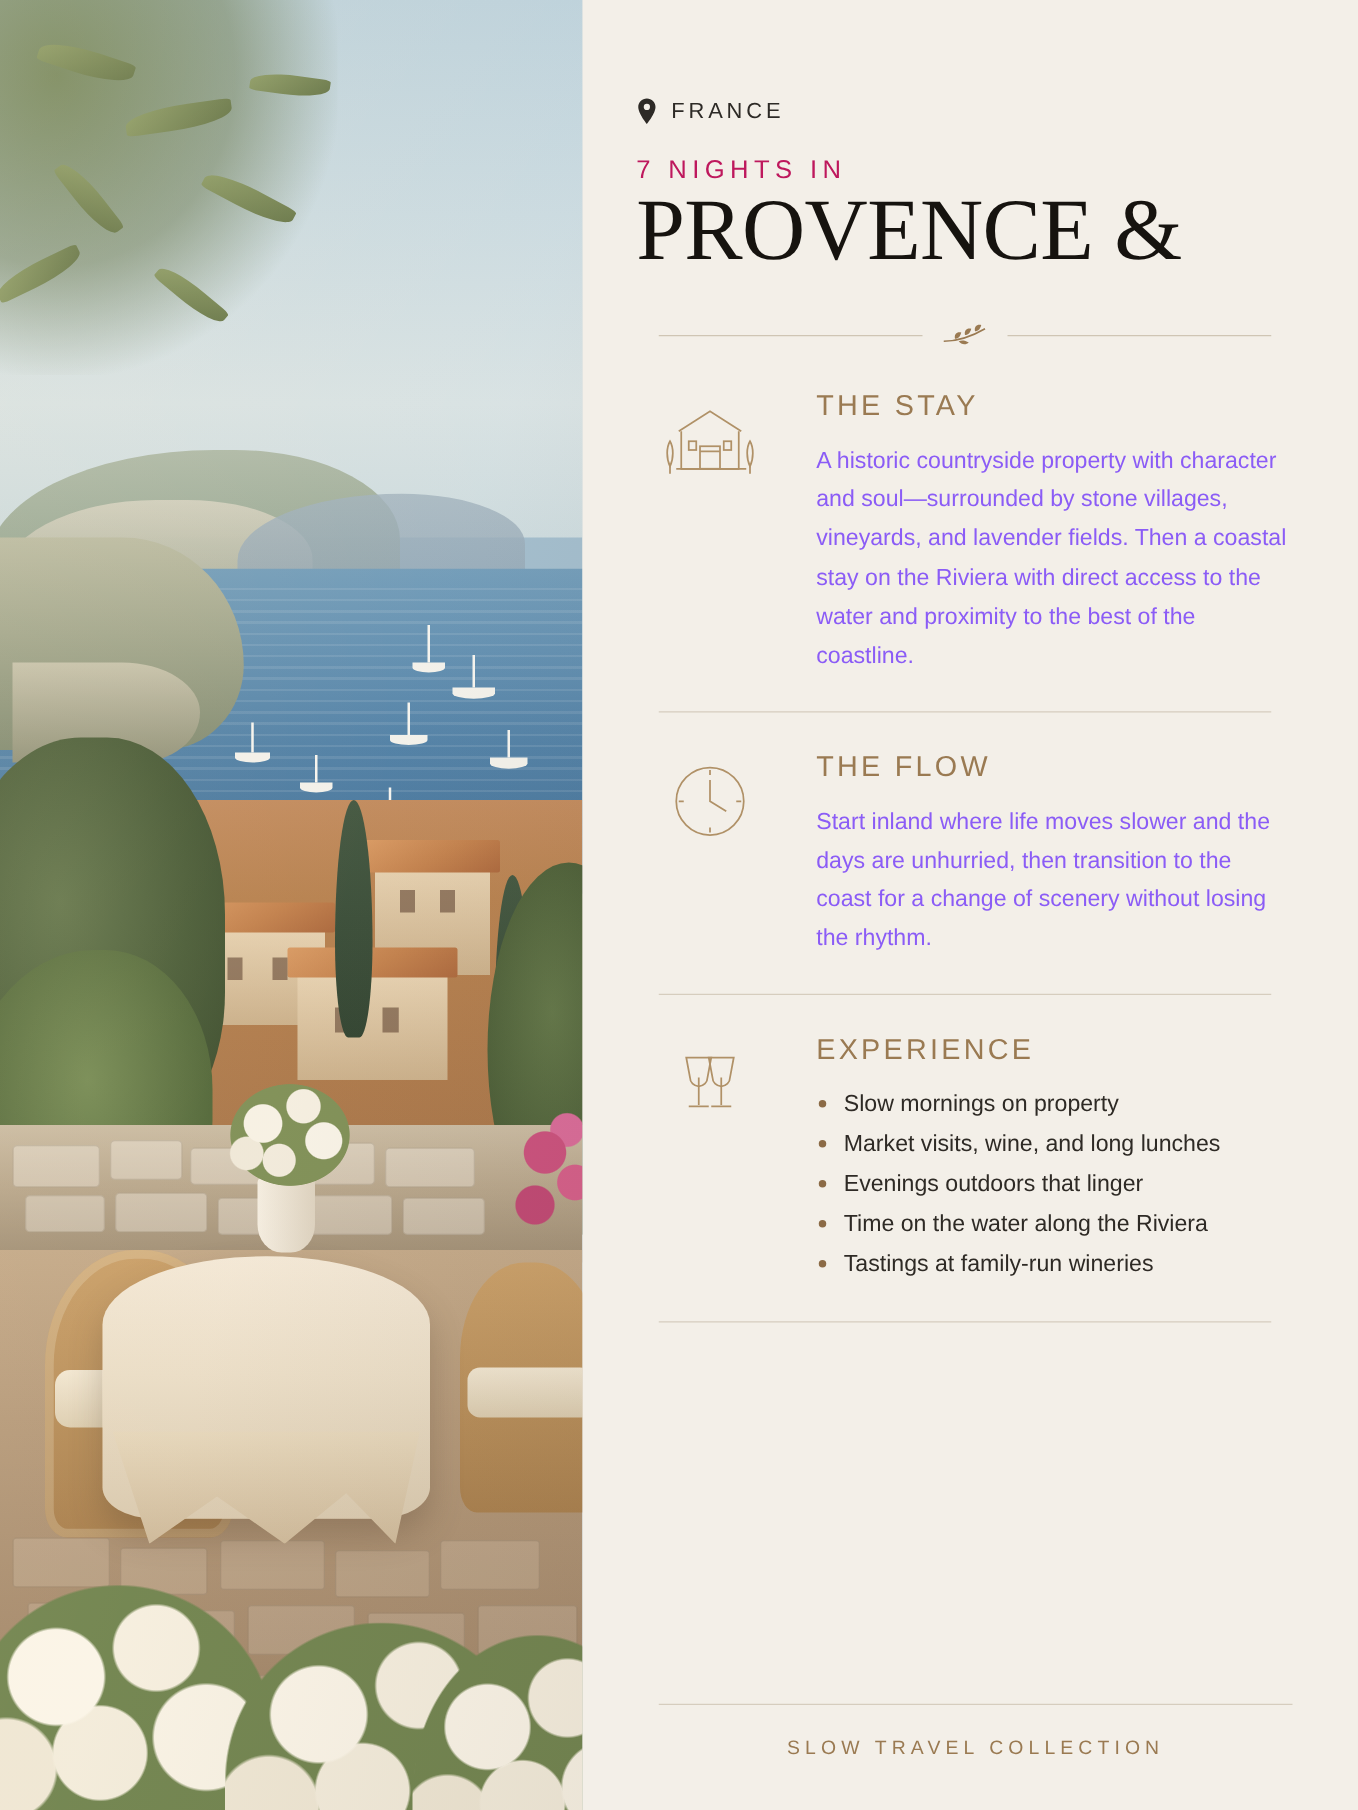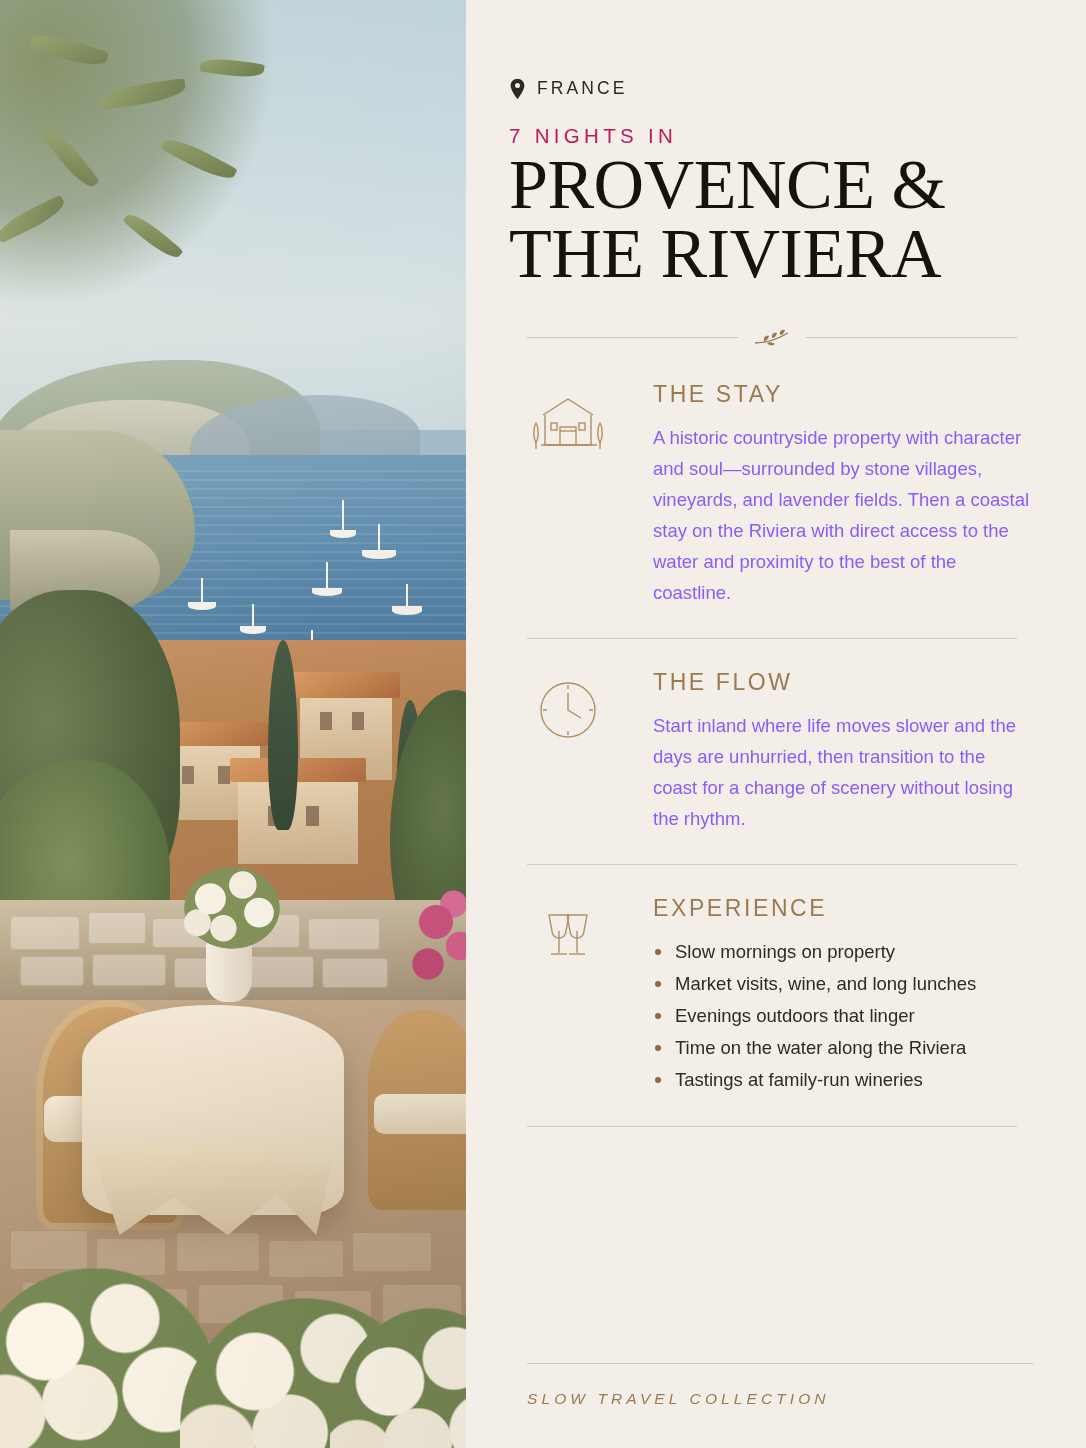--- a/index.html
+++ b/index.html
@@ -298,21 +298,21 @@
 
   .invest-line {
     font-size: 18.5px; line-height: 1.48; color: #2E2A25;
   }
 
   .footer {
     position: absolute; left: 61px; right: 52px; bottom: 40px;
   }
   .footer .ln { height: 1px; background: #D6CDBE; margin-bottom: 26px; }
   .footer-text {
-    font-size: 15.5px; letter-spacing: 4.1px; color: #9A7A52; font-style: italic;
+    text-align: center; font-size: 15.5px; letter-spacing: 4.1px; color: #9A7A52;
   }
 </style>
 </head>
 <body>
 
 <div class="poster">
 
   <div class="photo">
     <div class="sky"></div>
     <div class="headland"></div>
@@ -447,21 +447,20 @@
           <path d="M8.5 0.8C4.6 0.8 1.6 3.8 1.6 7.6c0 5.2 6.9 13.6 6.9 13.6s6.9-8.4 6.9-13.6c0-3.8-3-6.8-6.9-6.8z" fill="#2D2A26"></path>
           <circle cx="8.5" cy="7.5" r="2.5" fill="#F3EFE8"></circle>
         </svg>
       </span>
       <span class="loc-text">FRANCE</span>
     </div>
 
     <div class="eyebrow">7 NIGHTS IN</div>
     <h1 class="title">
       <span>PROVENCE &amp;</span><br>
-      <span>THE RIVIERA</span>
     </h1>
 
     <div class="divider-orn">
       <span class="ln"></span>
       <span>
         <svg width="40" height="18" viewBox="0 0 40 18">
           <path d="M3 14 C12 14 24 11 36 4" stroke="#9A7A52" stroke-width="1.3" fill="none"></path>
           <path d="M12 12 c-1-4 2-6 5-5 -1 4-3 5-5 5z" fill="#9A7A52"></path>
           <path d="M20 9 c-1-4 2-6 5-5 -1 4-3 5-5 5z" fill="#9A7A52"></path>
           <path d="M28 6 c-1-4 2-6 5-5 -1 4-3 5-5 5z" fill="#9A7A52"></path>

